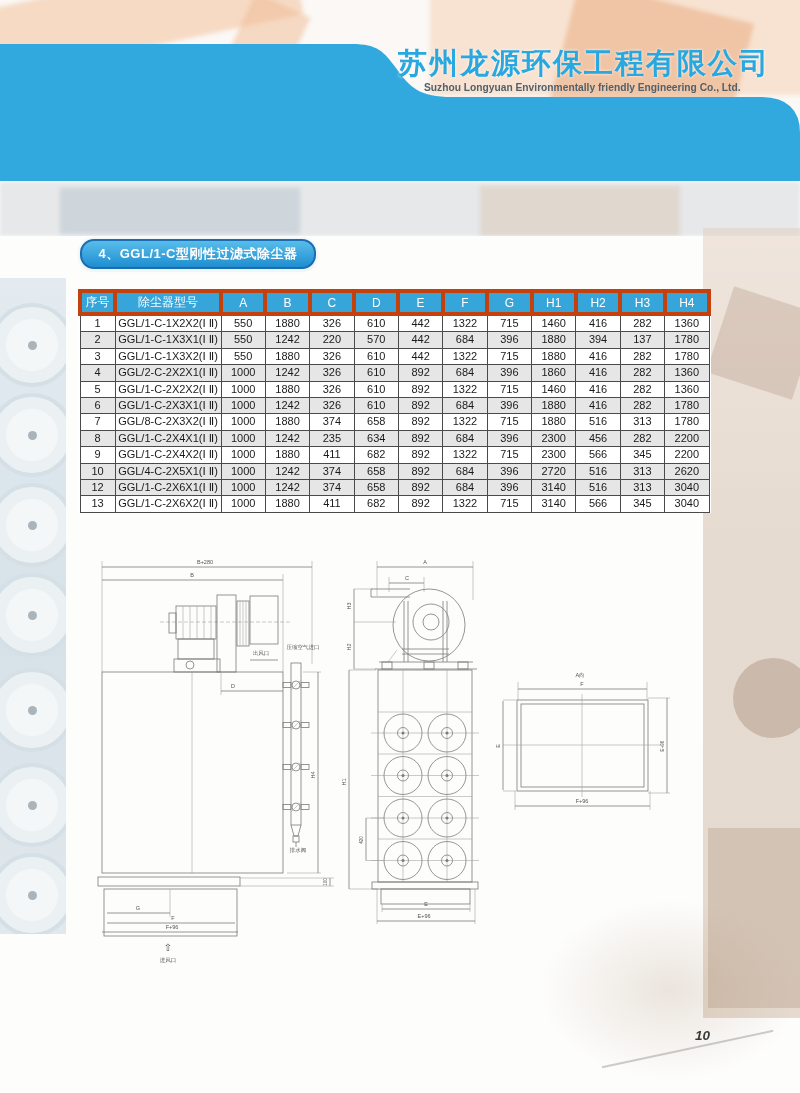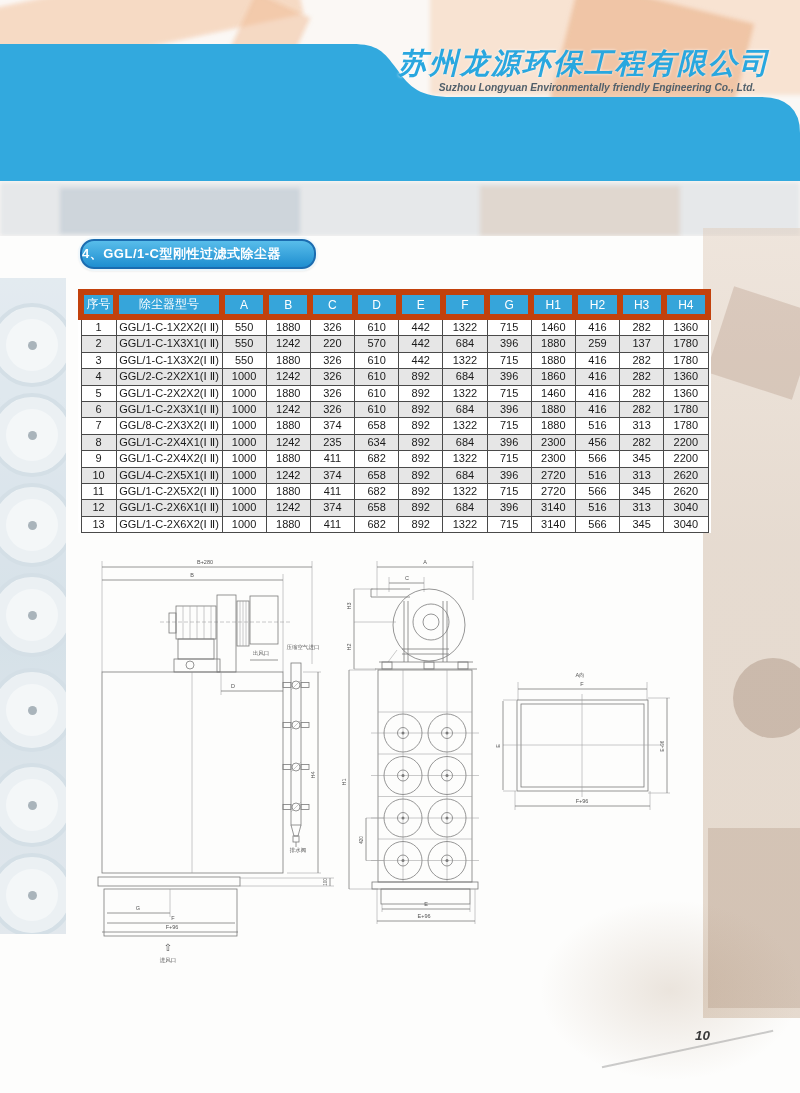--- a/index.html
+++ b/index.html
@@ -14,21 +14,21 @@
   .sh3{left:560px;top:0;width:180px;height:140px;background:rgba(232,168,122,.5);transform:rotate(14deg);}
   .sh4{left:230px;top:0;width:60px;height:110px;background:rgba(240,185,145,.5);transform:rotate(25deg);}
   .sh5{left:0;top:182px;width:800px;height:54px;background:rgba(203,213,222,.45);}
   .sh6{left:60px;top:188px;width:240px;height:46px;background:rgba(160,178,192,.35);}
   .sh7{left:480px;top:186px;width:200px;height:50px;background:rgba(214,190,168,.4);}
 
   
   .band{position:absolute;left:0;top:0;}
 
   
-  .company{position:absolute;right:30px;top:49px;text-align:center;line-height:1;font-style:italic;}
+  .company{position:absolute;right:30px;top:49px;text-align:left;line-height:1;}
   .company .cn{font-size:29px;font-weight:700;color:#29a7df;letter-spacing:2px;
                text-shadow:0 0 3px rgba(255,255,255,.9);}
   .company .en{margin-top:4px;font-size:11px;font-weight:700;color:#51606b;
                transform:scaleX(.93);transform-origin:right center;letter-spacing:0;}
 
   
   .wm-left{position:absolute;left:0;top:278px;width:66px;height:656px;opacity:.55;overflow:hidden;
            background:linear-gradient(180deg,#cfdde8,#b7cbd9 55%,#ccd8e1);}
   .disc{position:absolute;left:-10px;width:76px;height:76px;border-radius:50%;
         background:#eef3f6;border:4px solid #b3c7d5;box-shadow:inset 0 0 0 12px #dde7ed;}
@@ -40,28 +40,28 @@
   .wm-right .b2{position:absolute;left:30px;top:430px;width:80px;height:80px;border-radius:50%;background:rgba(125,88,62,.25);}
   .wm-right .b3{position:absolute;left:5px;top:600px;width:100px;height:180px;background:rgba(140,105,80,.2);}
   .wm-bot{position:absolute;left:540px;top:900px;width:260px;height:180px;
           background:radial-gradient(closest-side,rgba(170,140,110,.22),rgba(170,140,110,0));}
 
   
   .pill{position:absolute;left:80px;top:239px;width:232px;height:26px;border-radius:14px;
         background:linear-gradient(180deg,#58bdea,#1f8ed0);
         border:2px solid #1b6cb0;box-shadow:0 0 0 2px rgba(240,248,253,.9),0 1px 3px rgba(0,0,0,.25);
         color:#fff;font-size:13px;font-weight:700;letter-spacing:.5px;
-        text-align:left;line-height:26px;}
+        text-align:center;line-height:26px;}
 
   
   table.spec{position:absolute;left:78px;top:289px;width:633px;border-collapse:collapse;
              table-layout:fixed;background:#fff;border:1.5px solid #333;}
   .spec col.c0{width:35px}.spec col.c1{width:106px}
   .spec th{background:#36a5da;color:#fff;font-size:12px;font-weight:400;height:19px;
-           border:6px solid #c2410c;padding:0;}
+           border:4px solid #c2410c;padding:0;}
   .spec td{font-size:11px;color:#1a1a1a;text-align:center;height:15.4px;line-height:15.4px;
            border:0.8px solid #4a4a4a;padding:0;white-space:nowrap;overflow:hidden;}
   .spec tr.alt td{background:#e6e6e6;}
 
   
   svg.draw{position:absolute;left:85px;top:540px;}
   .ln{stroke:#7b7b7b;stroke-width:.8;fill:none;}
   .thin{stroke:#a0a0a0;stroke-width:.55;fill:none;}
   .dash{stroke-dasharray:4 2;}
   .dtxt{font-family:"Liberation Sans",sans-serif;font-size:5.5px;fill:#555;text-anchor:middle;}
@@ -171,21 +171,21 @@
           <td>2</td>
           <td>GGL/1-C-1X3X1(Ⅰ Ⅱ)</td>
           <td>550</td>
           <td>1242</td>
           <td>220</td>
           <td>570</td>
           <td>442</td>
           <td>684</td>
           <td>396</td>
           <td>1880</td>
-          <td>259</td>
+          <td>394</td>
           <td>137</td>
           <td>1780</td>
         </tr>
         <tr>
           <td>3</td>
           <td>GGL/1-C-1X3X2(Ⅰ Ⅱ)</td>
           <td>550</td>
           <td>1880</td>
           <td>326</td>
           <td>610</td>
@@ -293,35 +293,20 @@
           <td>1000</td>
           <td>1242</td>
           <td>374</td>
           <td>658</td>
           <td>892</td>
           <td>684</td>
           <td>396</td>
           <td>2720</td>
           <td>516</td>
           <td>313</td>
-          <td>2620</td>
-        </tr>
-        <tr>
-          <td>11</td>
-          <td>GGL/1-C-2X5X2(Ⅰ Ⅱ)</td>
-          <td>1000</td>
-          <td>1880</td>
-          <td>411</td>
-          <td>682</td>
-          <td>892</td>
-          <td>1322</td>
-          <td>715</td>
-          <td>2720</td>
-          <td>566</td>
-          <td>345</td>
           <td>2620</td>
         </tr>
         <tr class="alt">
           <td>12</td>
           <td>GGL/1-C-2X6X1(Ⅰ Ⅱ)</td>
           <td>1000</td>
           <td>1242</td>
           <td>374</td>
           <td>658</td>
           <td>892</td>

